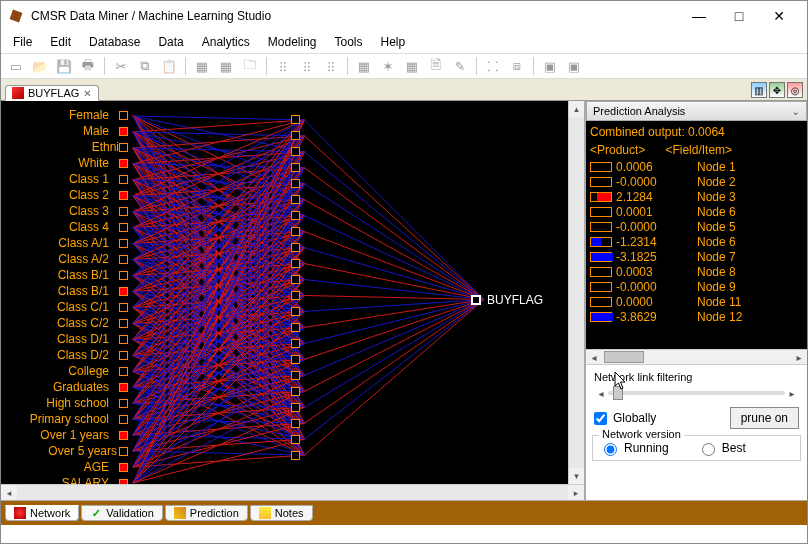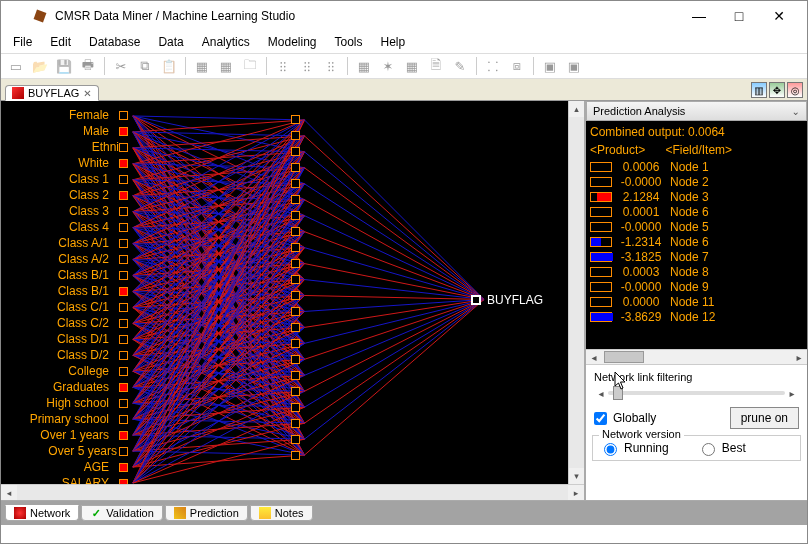--- a/index.html
+++ b/index.html
@@ -12,21 +12,20 @@
     width: 808px;
     height: 544px;
     overflow: hidden;
     border: 1px solid #888;
   }
   .titlebar {
     display: flex;
     align-items: center;
     height: 30px;
     padding: 0 8px;
-    margin-left: 24px;
   }
   .titlebar .app-icon {
     width: 16px; height: 16px;
     margin-right: 6px;
     display: inline-block;
     position: relative;
   }
   .titlebar .app-icon::before {
     content: "";
     position: absolute;
@@ -208,22 +207,22 @@
   .pred-row {
     display:flex;
     align-items:center;
     height:15px;
     gap:4px;
   }
   .pred-bar {
     width:22px;height:10px;border:1px solid #ff8c00;position:relative;
   }
   .pred-bar .fill {position:absolute;top:0;bottom:0;}
-  .pred-val {width:50px;text-align:center;font-variant-numeric:tabular-nums;}
-  .pred-name {flex:1;}
+  .pred-val {width:50px;text-align:left;font-variant-numeric:tabular-nums;}
+  .pred-name {flex:1;margin-left:27px;}
   .side .hscroll2 {
     height:16px;background:#f0f0f0;display:flex;align-items:center;border-top:1px solid #ccc;border-bottom:1px solid #ccc;
   }
   .hscroll2 .arrow{width:16px;height:16px;display:flex;align-items:center;justify-content:center;font-size:10px;color:#555;}
   .hscroll2 .thumb{width:40px;height:12px;background:#c8c8c8;border:1px solid #999;margin-left:2px;}
   .hscroll2 .track{flex:1;}
   .groupbox {
     padding:4px 8px 4px 8px;
     font-size:12px;
   }
@@ -251,21 +250,21 @@
   }
   .fieldset .legend{
     position:absolute;top:-8px;left:6px;background:#fff;padding:0 3px;font-size:11px;
   }
   .bottom-tabs {
     height:24px;
     display:flex;
     align-items:center;
     padding:2px 4px;
     gap:2px;
-    background:#a3a3a3;
+    background:#a16207;
   }
   .btab {
     border:1px solid #aaa;
     border-radius:0 0 4px 4px;
     padding:1px 8px;
     font-size:11px;
     display:flex;align-items:center;gap:4px;
     background:#f6f6f6;
   }
   .btab.active{background:#fff;border-top:1px solid #fff;}

